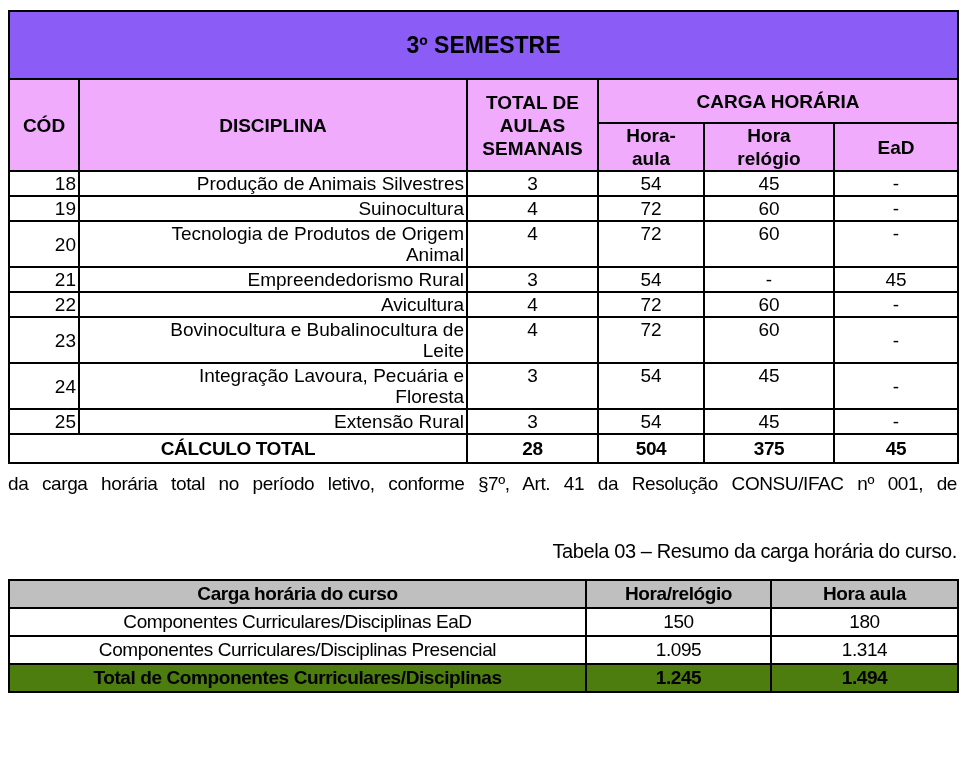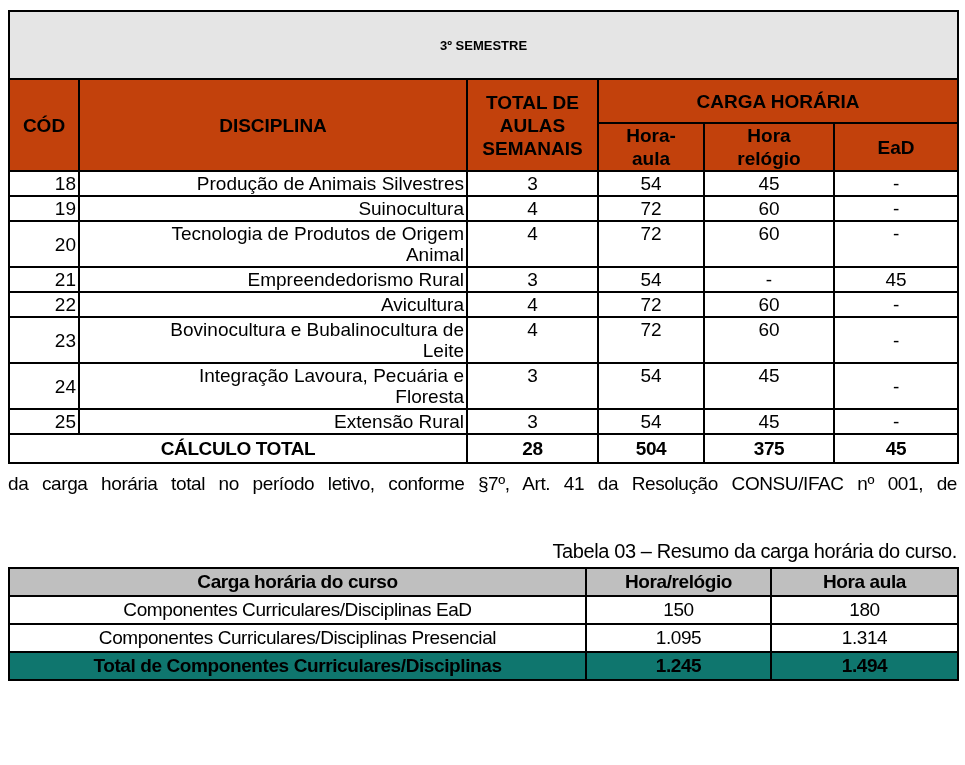--- a/index.html
+++ b/index.html
@@ -19,29 +19,29 @@
     border-collapse: collapse;
     table-layout: fixed;
     width: 949px;
   }
   table.t1 th, table.t1 td {
     border: 2px solid #000000;
     font-size: 19px;
     overflow: hidden;
   }
   .t1 .title-cell {
-    background: #e5e5e5;
+    background: #8b5cf6;
     height: 64px;
-    font-size: 13px;
+    font-size: 23px;
     font-weight: bold;
     text-align: center;
     vertical-align: middle;
   }
   .t1 thead .hcell {
-    background: #c2410c;
+    background: #f0abfc;
     font-weight: bold;
     vertical-align: middle;
     white-space: pre-line;
     line-height: 23px;
     padding: 0 2px;
   }
   .t1 tr.hrow-a { height: 44px; }
   .t1 tr.hrow-b { height: 48px; }
   .t1 tbody tr { height: 24px; }
   .t1 tbody td {
@@ -84,34 +84,34 @@
     font-size: 20px;
     letter-spacing: -0.4px;
     text-align: right;
   }
 
   
   table.t2 {
     border-collapse: collapse;
     table-layout: fixed;
     width: 949px;
-    margin-top: 4px;
+    margin-top: 16px;
   }
   table.t2 th, table.t2 td {
     border: 2px solid #000000;
     font-size: 19px;
     height: 24px;
     text-align: center;
     vertical-align: middle;
     letter-spacing: -0.4px;
     padding: 1px 2px;
     overflow: hidden;
   }
   .t2 .hcell { background: #bfbfbf; font-weight: bold; }
-  .t2 tr.total td { background: #0f766e; font-weight: bold; }
+  .t2 tr.total td { background: #4d7c0f; font-weight: bold; }
 </style>
 </head>
 <body>
 
 <div class="page">
 
   <table class="t1">
     <colgroup>
       <col style="width:70px">
         <col style="width:388px">

